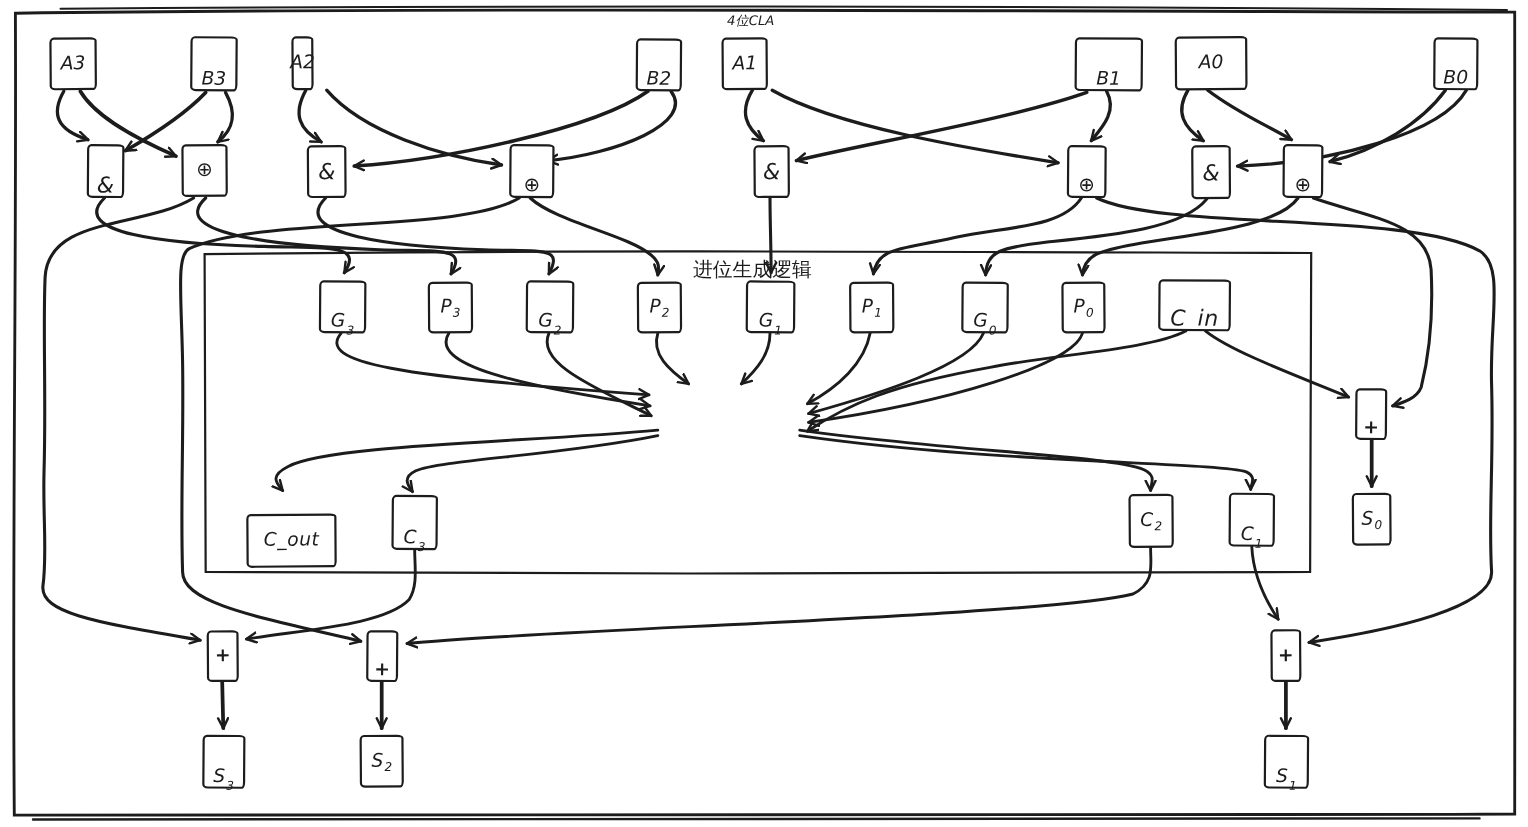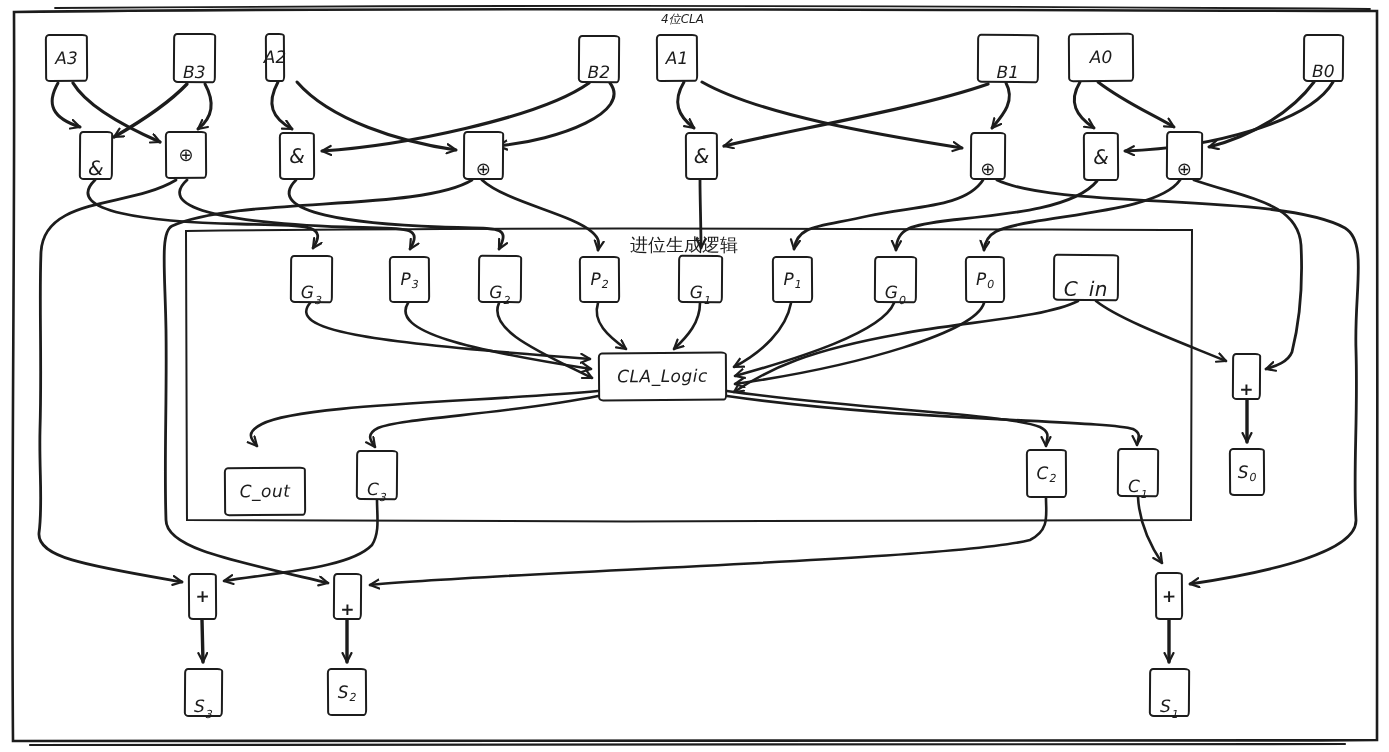--- a/index.html
+++ b/index.html
@@ -186,23 +186,20 @@
       <span class="sub">0</span>
     </div>
   <div class="box tilt-l" style="left:965px;top:256px;width:40px;height:47px">
       <span>P</span>
       <span class="sub">0</span>
     </div>
   <div class="box wide tilt-r" style="left:1053px;top:254px;width:66px;height:47px;font-size:20px">
       <span>C_in</span>
     </div>
 
-  <div class="box wide tilt-l" style="left:598px;top:352px;width:129px;height:49px">
-      <span>CLA_Logic</span>
-    </div>
 
   <div class="box wide tilt-l" style="left:224px;top:467px;width:82px;height:49px">
       <span>C_out</span>
     </div>
   <div class="box tilt-r" style="left:356px;top:450px;width:42px;height:50px">
       <span>C</span>
       <span class="sub">3</span>
     </div>
   <div class="box tilt-l" style="left:1026px;top:449px;width:41px;height:49px">
       <span>C</span>

